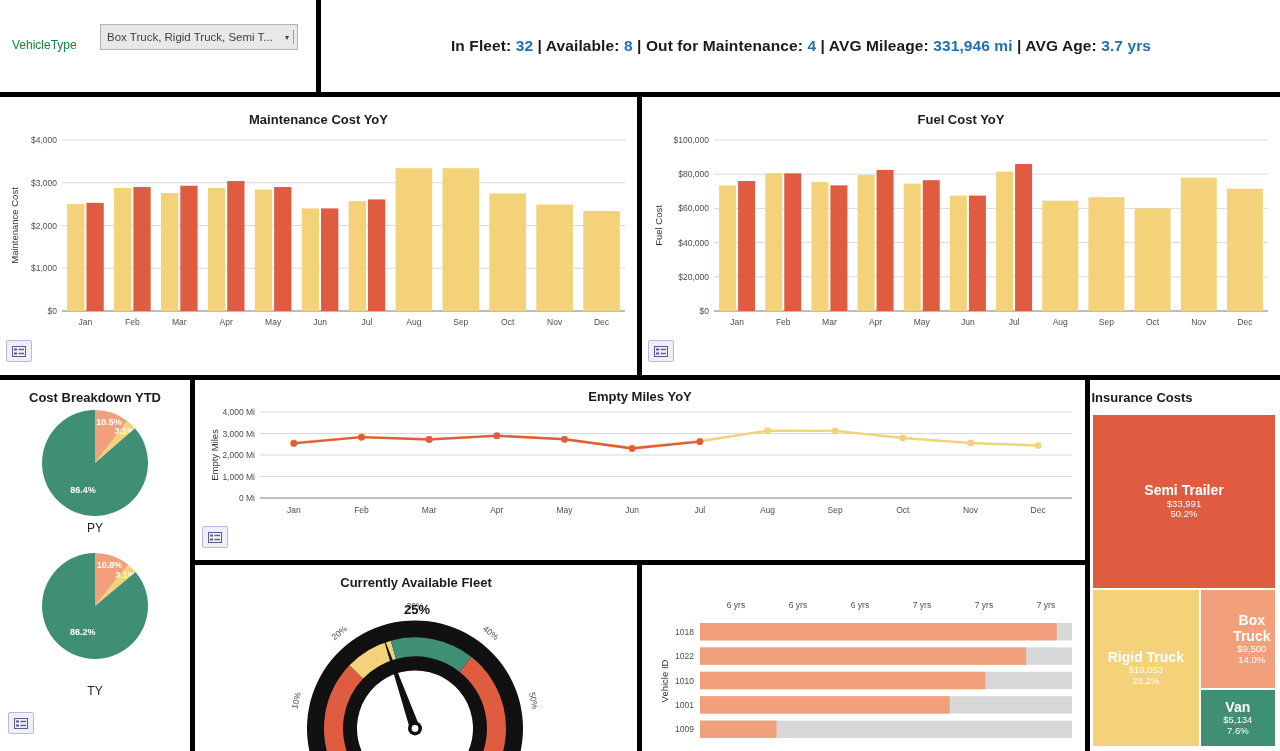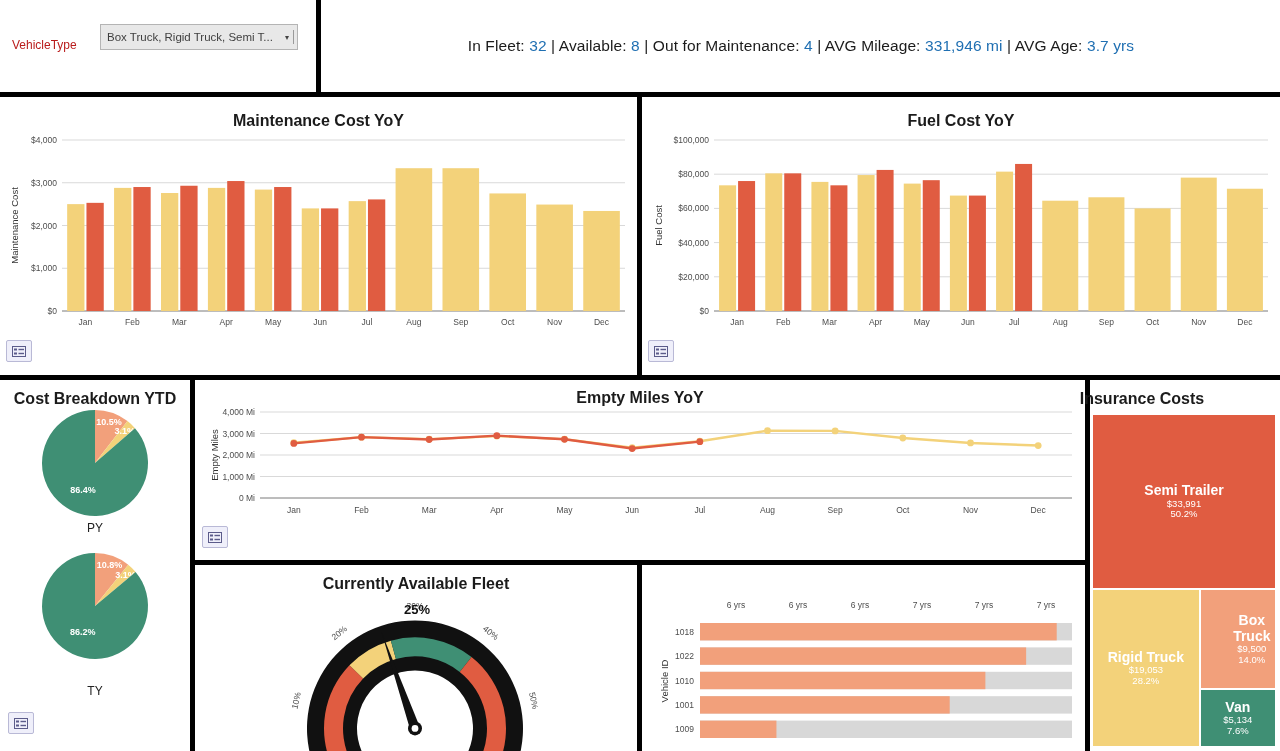--- a/index.html
+++ b/index.html
@@ -13,21 +13,21 @@
   .dash { position: relative; width: 1280px; height: 751px; }
 
   
   .sep-h { position: absolute; background: #000; }
   .sep-v { position: absolute; background: #000; }
 
   
   #filter-bar { position: absolute; left: 0; top: 0; width: 318px; height: 92px; }
   #filter-label {
     position: absolute; left: 12px; top: 38px;
-    font-size: 12px; color: #b91c1c;
+    font-size: 12px; color: #15803d;
   }
   #vehicle-type-select {
     position: absolute; left: 100px; top: 24px; width: 198px; height: 26px;
     background: #e8e8e8; border: 1px solid #b4b4b4;
     font-size: 11.5px; color: #3f3f3f;
     display: flex; align-items: center; padding: 0 18px 0 6px;
     white-space: nowrap; overflow: hidden;
   }
   #vehicle-type-select .caret {
     position: absolute; right: 4px; top: 50%; transform: translateY(-50%);
@@ -37,26 +37,26 @@
   #vehicle-type-select .caret:before { content: "\25BE"; }
   #vehicle-type-select .caret:after {
     content: ""; position: absolute; right: -1px; top: -1px; width: 1px; height: 14px; background: #9a9a9a;
   }
 
   
   #kpi-strip {
     position: absolute; left: 322px; top: 0; width: 958px; height: 92px;
     display: flex; align-items: center; justify-content: center;
   }
-  #kpi-text { font-size: 15.5px; font-weight: normal; color: #1b1b1b; letter-spacing: .1px; }
+  #kpi-text { font-size: 15.5px; font-weight: bold; color: #1b1b1b; letter-spacing: .1px; }
   #kpi-text .v { color: #1f6fb2; }
 
   
   .panel-title {
-    position: absolute; text-align: center; font-size: 16px;
+    position: absolute; text-align: center; font-size: 13px;
     font-weight: bold; color: #1b1b1b;
   }
 
   
   .chart-holder { position: absolute; }
   svg { display: block; overflow: visible; }
   .axis-lbl { font-size: 8.5px; fill: #4d4d4d; font-family: "Liberation Sans", sans-serif; }
   .axis-title { font-size: 9.5px; fill: #333; font-family: "Liberation Sans", sans-serif; }
   .gridline { stroke: #d9d9d9; stroke-width: 1; }
   .axisline { stroke: #7a7a7a; stroke-width: 1; }

